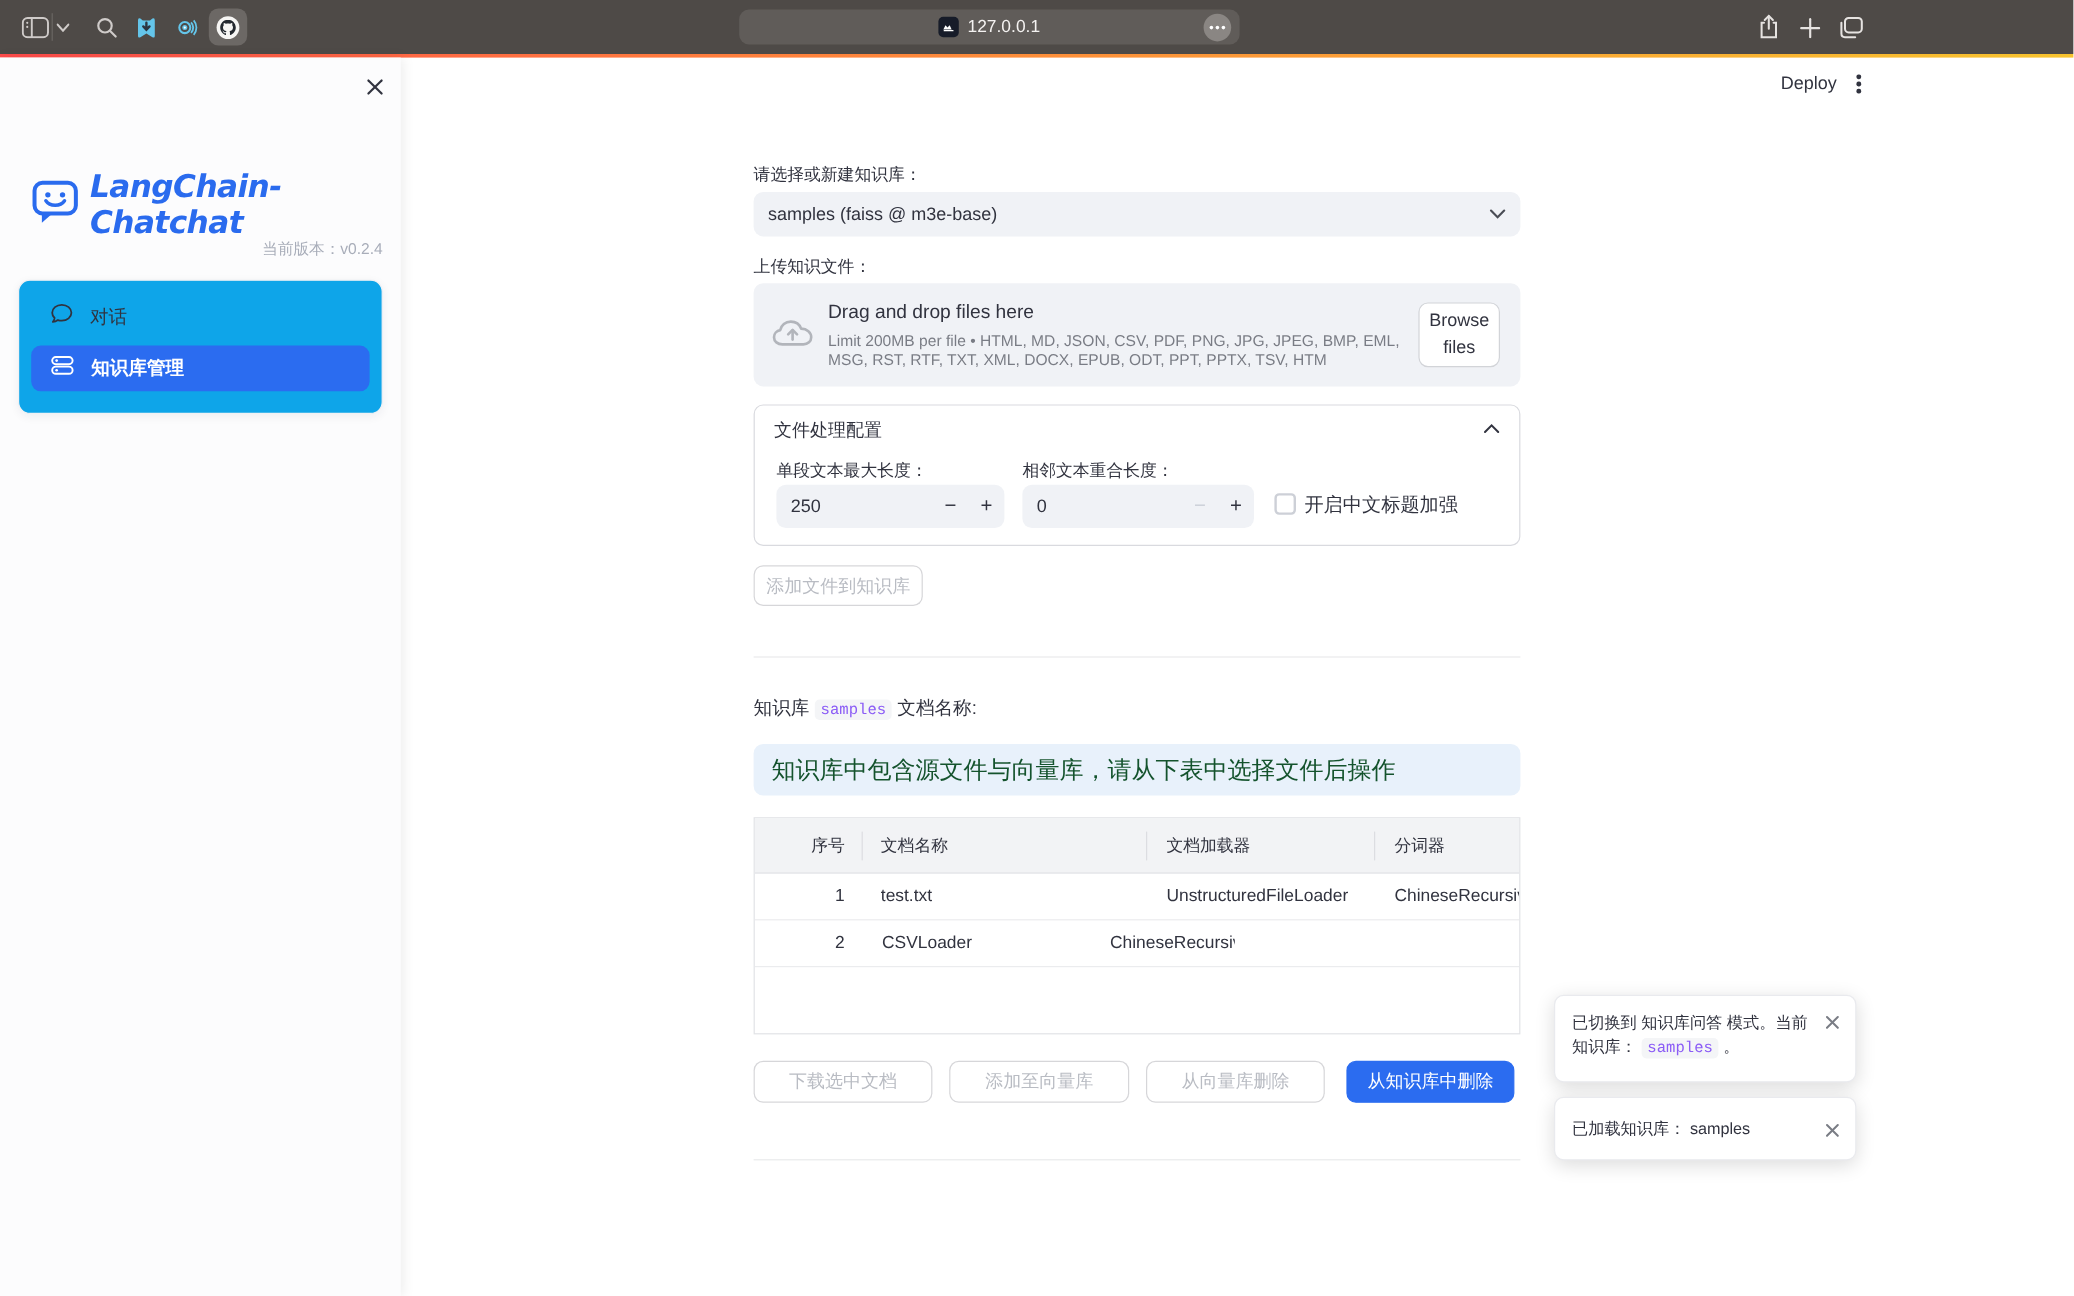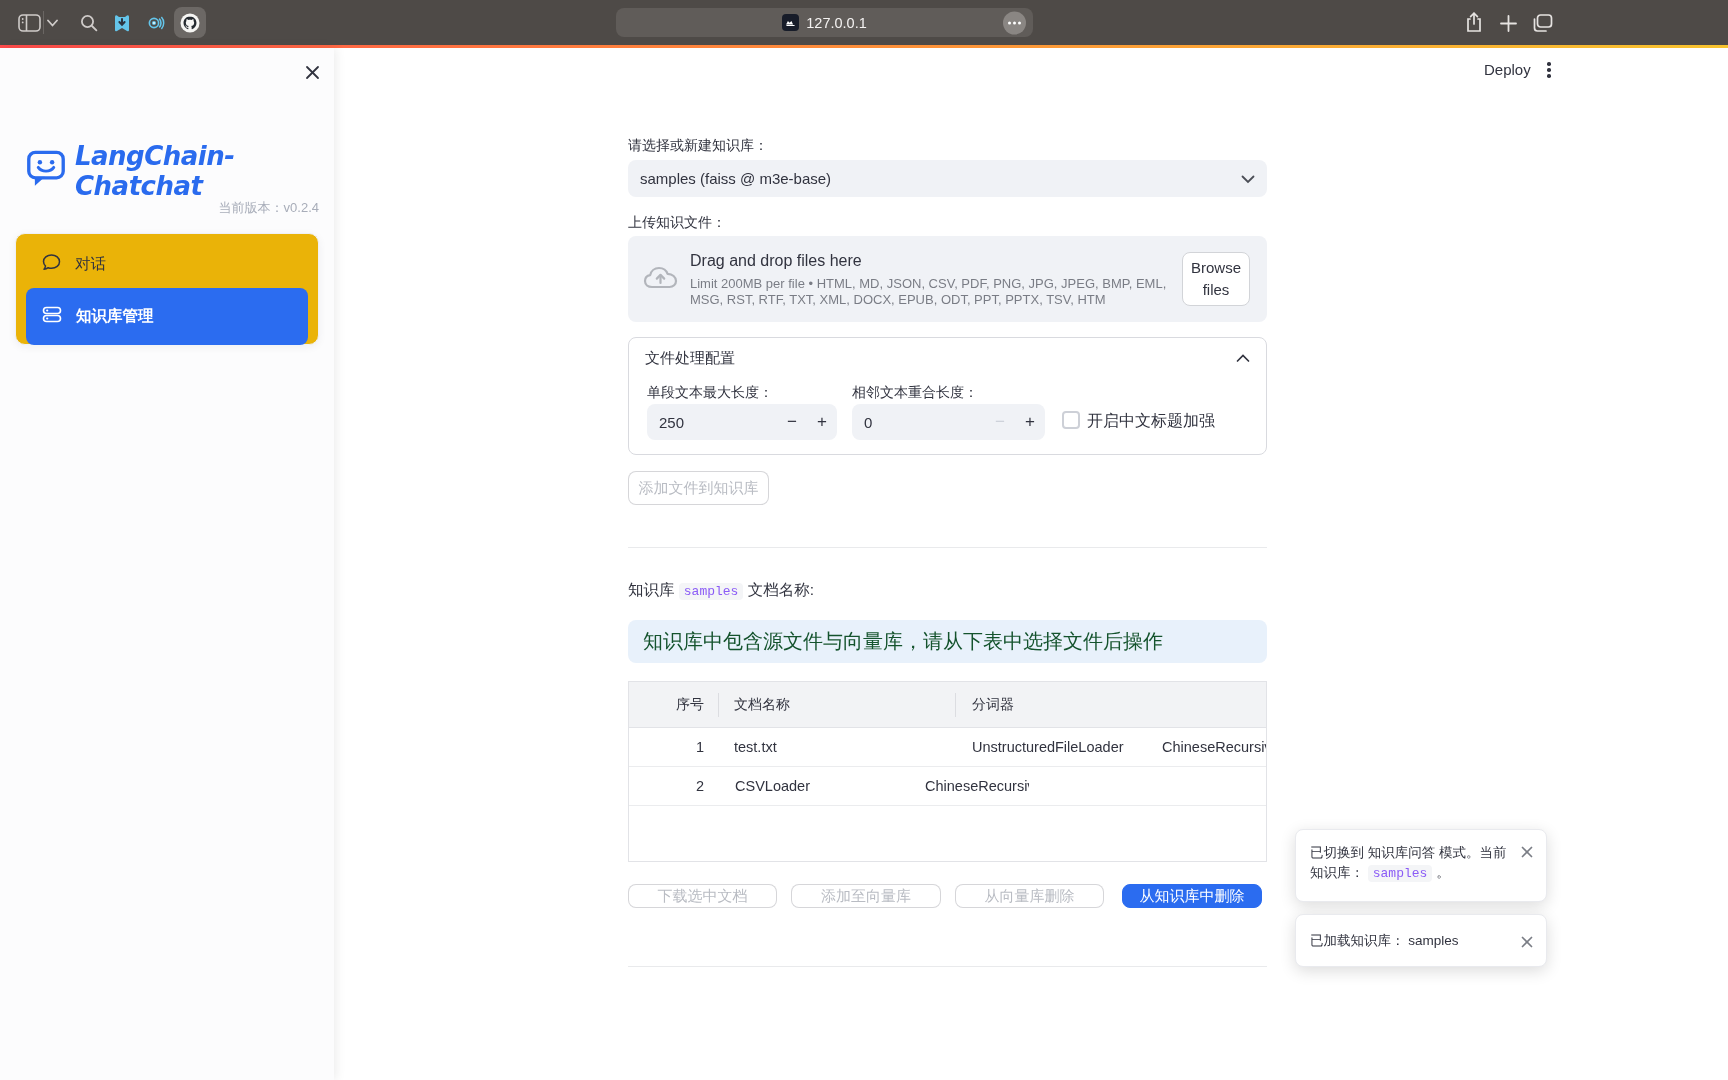--- a/index.html
+++ b/index.html
@@ -21,22 +21,22 @@
   .url-more{position:absolute;right:7px;top:50%;transform:translateY(-50%);width:23px;height:23px;border-radius:50%;background:#8a8683;display:flex;align-items:center;justify-content:center;gap:2px;cursor:pointer;}
   .url-more i{width:3px;height:3px;border-radius:50%;background:#fff;}
   
   .decoration{position:absolute;left:0;top:45px;width:1728px;height:3px;background:linear-gradient(90deg,#ff4b4b 0%,#ff7e3d 35%,#f7c32e 100%);}
   
   .sidebar{position:absolute;left:0;top:48px;width:334px;height:1032px;background:#fcfcfd;box-shadow:2px 0 10px rgba(0,0,0,0.08);z-index:5;}
   .sb-close{position:absolute;left:302px;top:14px;width:20px;height:20px;cursor:pointer;display:flex;align-items:center;justify-content:center;}
   .brand-row{position:absolute;left:26px;top:93px;display:flex;align-items:center;}
   .brand-text{font-family:"DejaVu Sans","Liberation Sans",sans-serif;font-style:italic;font-weight:bold;font-size:26px;color:#2a6bee;margin-left:9px;letter-spacing:-0.5px;}
   .version{position:absolute;right:15px;top:151px;font-size:13px;color:#a8adb9;}
-  .nav-card{position:absolute;left:15px;top:185px;width:304px;height:112px;background:#eab308;border:1px solid #f0f1f4;border-radius:10px;box-shadow:0 2px 8px rgba(25,30,60,0.06);box-sizing:border-box;padding:10px 10px;}
-  .nav-item{height:57px;border-radius:8px;display:flex;align-items:center;padding:0 0 0 16px;box-sizing:border-box;cursor:pointer;}
+  .nav-card{position:absolute;left:15px;top:185px;width:304px;height:112px;background:#0ea5e9;border:1px solid #f0f1f4;border-radius:10px;box-shadow:0 2px 8px rgba(25,30,60,0.06);box-sizing:border-box;padding:10px 10px;}
+  .nav-item{height:38px;border-radius:8px;display:flex;align-items:center;padding:0 0 0 16px;box-sizing:border-box;cursor:pointer;}
   .nav-item .nv-label{font-size:15.5px;margin-left:14px;}
   .nav-item.plain{color:#31333f;margin-bottom:4px;height:40px;}
   .nav-item.active{background:#2b6cf0;color:#ffffff;font-weight:bold;}
   .deploy{position:absolute;left:1484px;top:61px;font-size:15px;color:#31333f;cursor:pointer;}
   .kebab{position:absolute;left:1541px;top:61px;width:16px;height:18px;display:flex;flex-direction:column;align-items:center;justify-content:center;gap:2.5px;cursor:pointer;}
   .kebab i{width:3.5px;height:3.5px;border-radius:50%;background:#31333f;}
   
   .content{position:absolute;left:628px;top:48px;width:639px;}
   .w-label{position:absolute;font-size:14px;color:#31333f;}
   .selectbox{position:absolute;left:0;top:112px;width:639px;height:37px;background:#f0f2f6;border-radius:8px;display:flex;align-items:center;box-sizing:border-box;padding:0 12px;cursor:pointer;}
@@ -70,21 +70,21 @@
   .df{position:absolute;left:0;top:633px;width:639px;height:181px;border:1px solid #e2e3e7;box-sizing:border-box;background:#fff;overflow:hidden;}
   .df-header{display:flex;height:46px;background:#f2f3f5;border-bottom:1px solid #e2e3e7;box-sizing:border-box;}
   .df-hcell{display:flex;align-items:center;font-size:14px;color:#31333f;box-sizing:border-box;position:relative;}
   .df-hcell:not(:first-child)::before{content:"";position:absolute;left:0;top:11px;width:1px;height:24px;background:#dcdde1;}
   .df-row{display:flex;height:39px;border-bottom:1px solid #ebecee;box-sizing:border-box;cursor:pointer;}
   .df-cell{display:flex;align-items:center;font-size:14.5px;color:#31333f;box-sizing:border-box;white-space:nowrap;overflow:hidden;}
   .c1{width:89px;justify-content:flex-end;padding-right:14px;}
   .c2{width:237px;padding-left:16px;}
   .c3{width:190px;padding-left:17px;}
   .c4{width:121px;padding-left:17px;}
-  .actions .btn{position:absolute;top:836px;height:24px;text-align:right;}
+  .actions .btn{position:absolute;top:836px;height:35px;text-align:right;}
   .toast{position:absolute;width:252px;background:#ffffff;border:1px solid #e9eaee;border-radius:8px;box-shadow:0 4px 16px rgba(0,0,0,0.14);box-sizing:border-box;padding:13px 34px 13px 14px;z-index:9;}
   .toast .t-text{font-size:13.5px;line-height:20px;color:#31333f;}
   .t-close{position:absolute;right:11px;top:14px;width:16px;height:16px;cursor:pointer;display:flex;align-items:center;justify-content:center;}
 </style>
 </head>
 <body>
 
 <div class="browser-bar">
   <span class="tb-icon" style="left:18px;top:14px;">
     <svg width="23" height="18" viewBox="0 0 23 18">
@@ -277,20 +277,21 @@
   </div>
 
   <div class="info-box">
     <span>知识库中包含源文件与向量库，请从下表中选择文件后操作</span>
   </div>
 
   <div class="df">
     <div class="df-header">
       <div class="df-hcell c1">序号</div>
       <div class="df-hcell c2">文档名称</div>
+      <div class="df-hcell c3">文档加载器</div>
       <div class="df-hcell c4">分词器</div>
     </div>
     <div class="df-row">
       <div class="df-cell c1">1</div>
       <div class="df-cell c2">test.txt</div>
       <div class="df-cell c3">UnstructuredFileLoader</div>
       <div class="df-cell c4">ChineseRecursiveTextSplitter</div>
     </div>
     <div class="df-row">
       <div class="df-cell c1">2</div>

